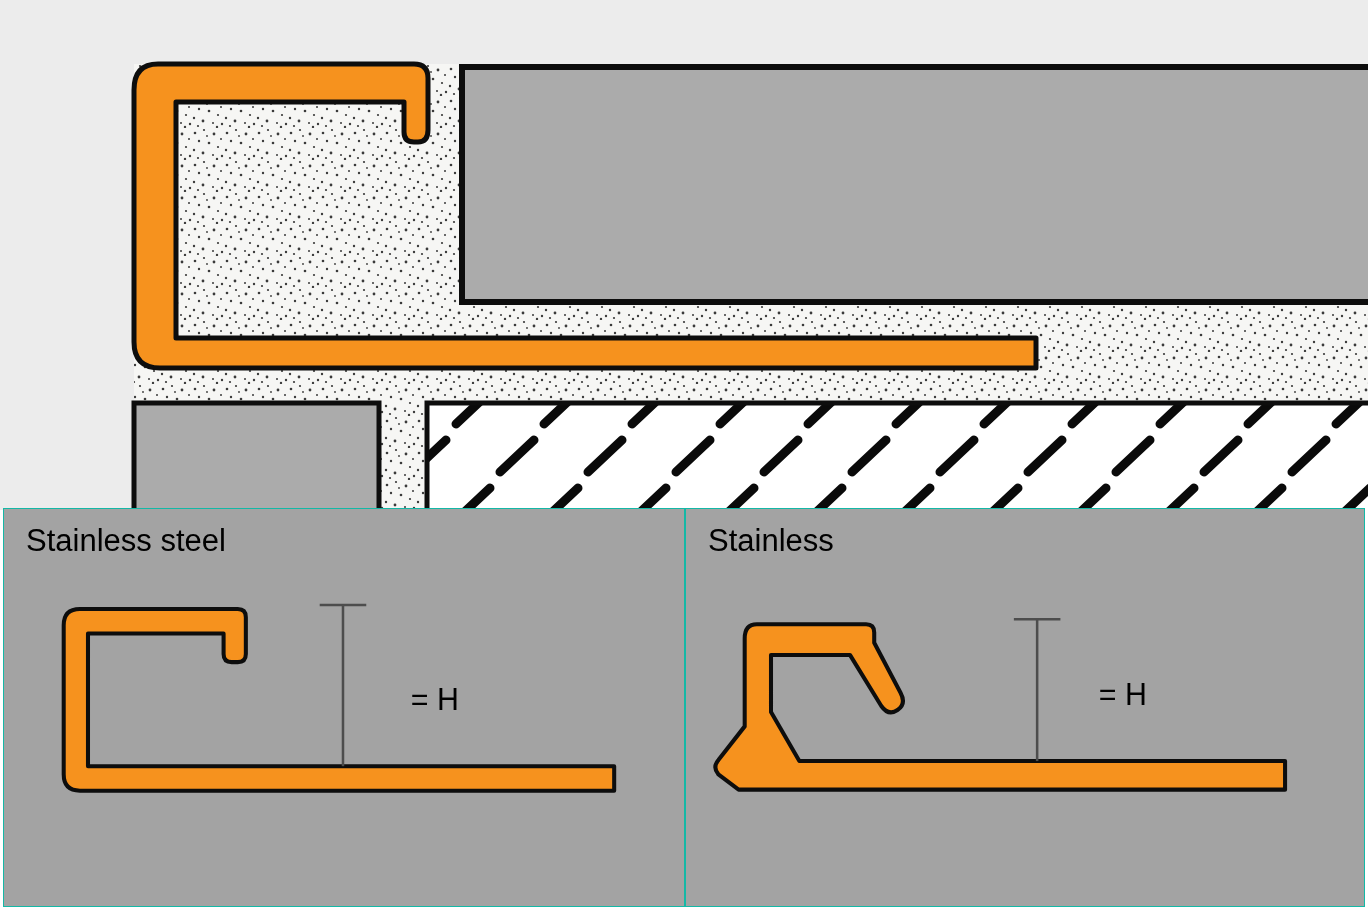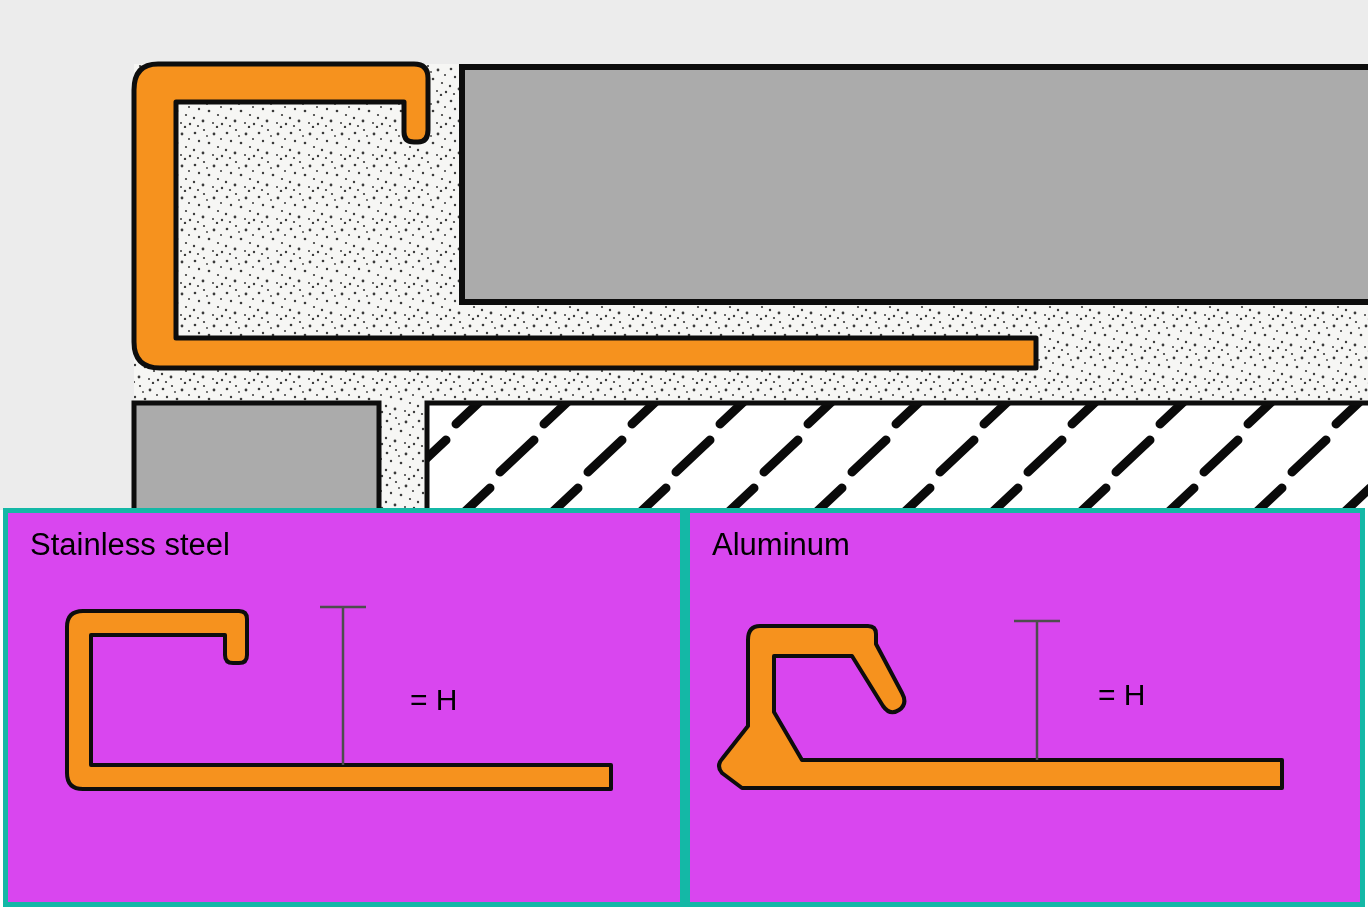--- a/index.html
+++ b/index.html
@@ -7,22 +7,22 @@
     width:1368px;height:911px;
     background:#ffffff;
     font-family:"Liberation Sans",sans-serif;
     position:relative;
     overflow:hidden;
   }
   .stage{position:absolute;inset:0;}
   .top-svg{position:absolute;left:0;top:0;display:block;}
   .panel{
     position:absolute;
-    background:#d946ef;
-    border:5px solid #14b8a6;
+    background:#a3a3a3;
+    border:1px solid #14b8a6;
     box-sizing:border-box;
   }
   .panel-left{left:3px;top:508px;width:682px;height:399px;}
   .panel-right{left:685px;top:508px;width:680px;height:399px;}
   .panel-title{
     position:absolute;left:22px;top:14px;
     font-size:31px;color:#000;
     white-space:nowrap;
     z-index:2;
   }
@@ -82,21 +82,21 @@
     <svg class="panel-svg" viewBox="0 0 672 389" preserveAspectRatio="none">
       <path stroke="#0d0d0d" stroke-width="4" stroke-linejoin="round" d="M 75,98 H 231 Q 239,98 239,106 V 142 Q 239,150 231,150 H 225 Q 217,150 217,142
                V 122 H 83 V 252 H 603 V 276 H 75 Q 59,276 59,260 V 114 Q 59,98 75,98 Z" fill="#F6921E"></path>
       <line x1="312" y1="94" x2="358" y2="94" stroke="#4d4d4d" stroke-width="2.5"></line>
       <line x1="335" y1="94" x2="335" y2="252" stroke="#4d4d4d" stroke-width="2.5"></line>
       <text x="402" y="197" font-size="30" fill="#000">= H</text>
     </svg>
   </div>
 
   <div class="panel panel-right">
-    <div class="panel-title">Aluminum</div>
+    <div class="panel-title">Stainless</div>
     <svg class="panel-svg" viewBox="0 0 670 389" preserveAspectRatio="none">
       <path stroke="#0d0d0d" stroke-width="4" stroke-linejoin="round" d="M 70,113 H 178 Q 186,113 186,121 V 131 L 212,180 Q 218,191 209,197 Q 200,203 193,193
                L 162,143 H 84 V 199 L 112,247 H 592 V 275 H 52 L 32,260 Q 26,253 32,246 L 58,213
                V 127 Q 58,113 70,113 Z" fill="#F6921E"></path>
       <line x1="324" y1="108" x2="370" y2="108" stroke="#4d4d4d" stroke-width="2.5"></line>
       <line x1="347" y1="108" x2="347" y2="247" stroke="#4d4d4d" stroke-width="2.5"></line>
       <text x="408" y="192" font-size="30" fill="#000">= H</text>
     </svg>
   </div>
 

